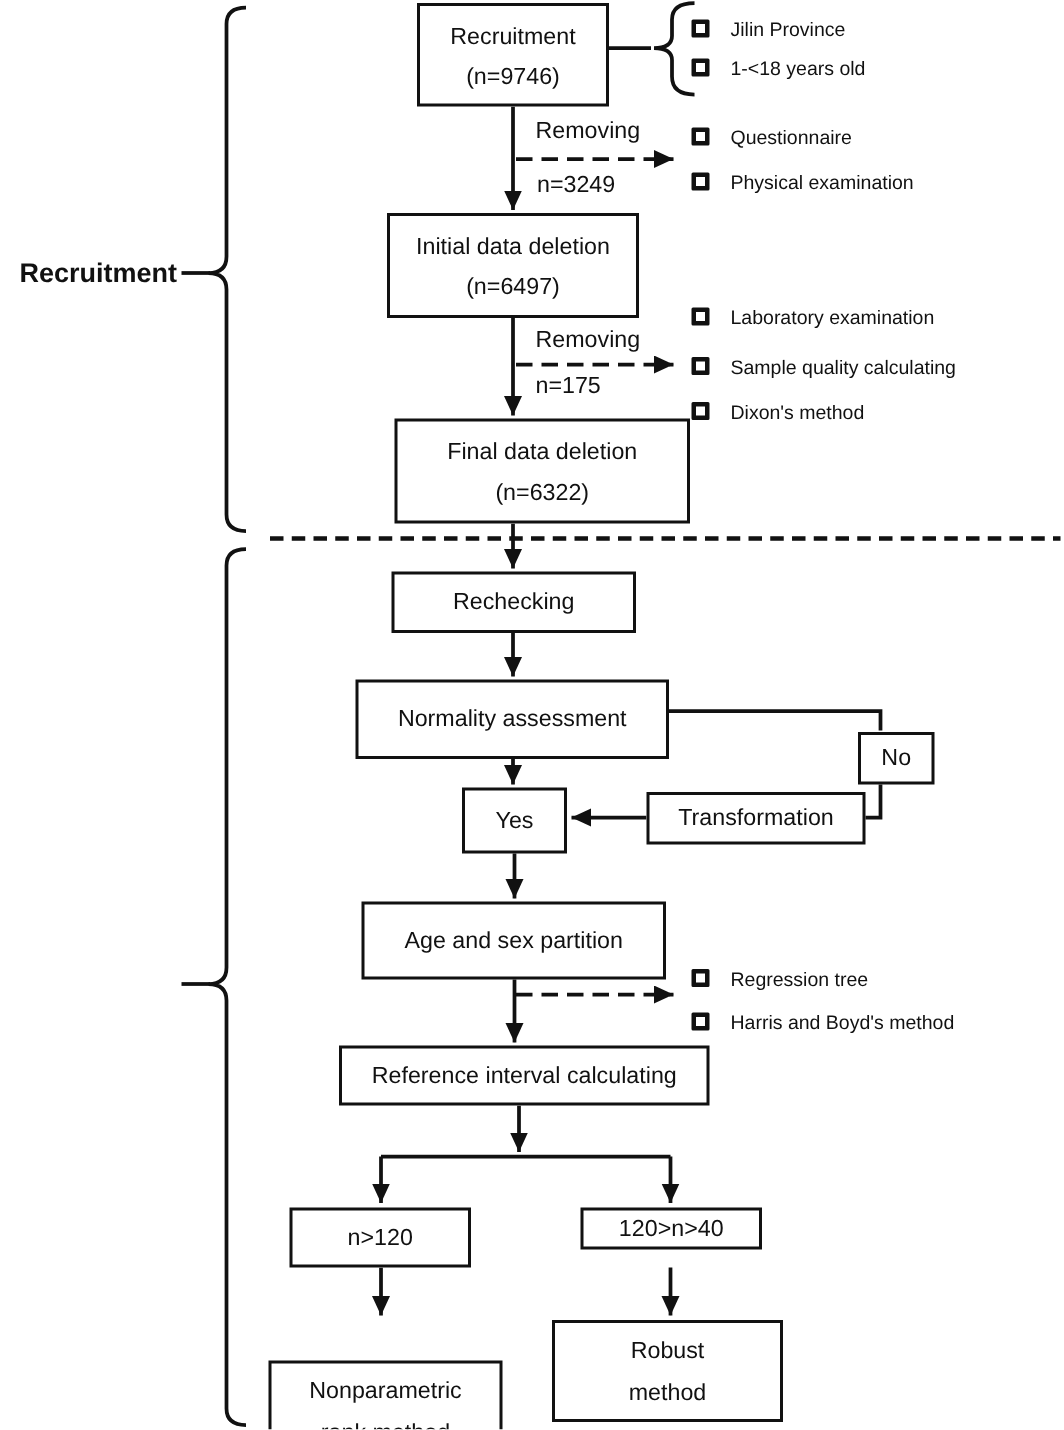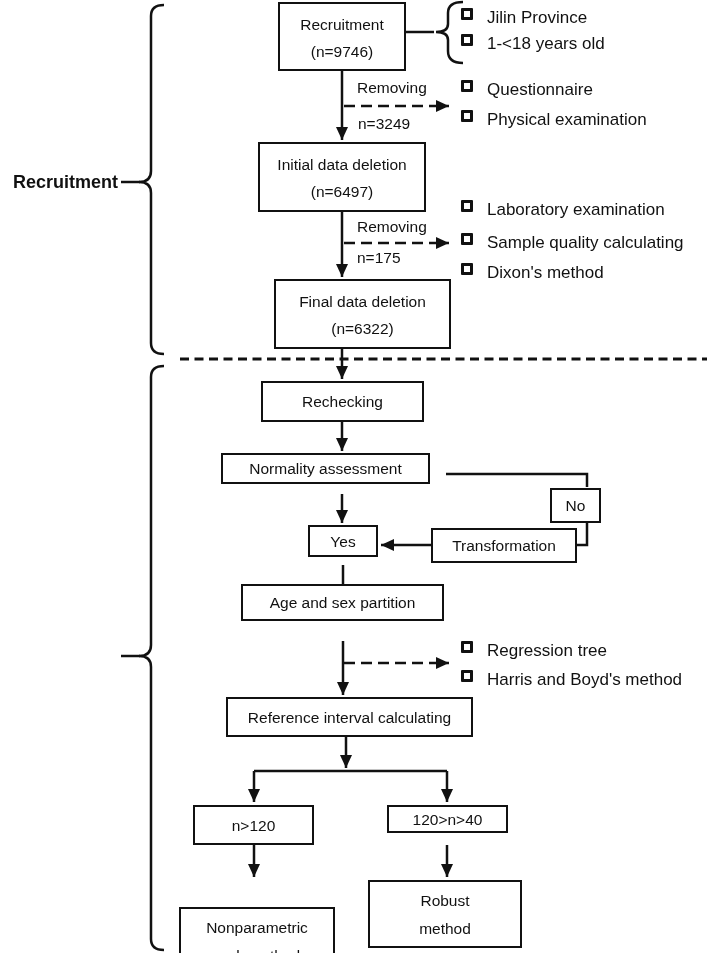--- a/index.html
+++ b/index.html
@@ -13,22 +13,22 @@
     display:flex;flex-direction:column;align-items:center;justify-content:center;
     font-size:15.5px;line-height:27px;text-align:center;white-space:nowrap;
   }
   .box.twoline{line-height:27px;padding-top:2px;}
   .box.big{line-height:28px;padding-top:2px;}
   .seclabel{
     position:absolute;left:0;width:118px;text-align:right;
     font-weight:bold;font-size:18px;line-height:24px;height:24px;
   }
   .list-row{
-    position:absolute;display:flex;align-items:flex-start;height:22px;
-    font-size:17px;white-space:nowrap;
+    position:absolute;display:flex;align-items:center;height:22px;
+    font-size:13px;white-space:nowrap;
   }
   .cbx{
     display:inline-block;box-sizing:border-box;width:12px;height:12px;
     border:3px solid #111;border-radius:1px;background:#fff;margin-right:14px;flex:0 0 auto;
   }
   .edge-label{
     position:absolute;font-size:15.5px;line-height:20px;height:20px;white-space:nowrap;
   }
 </style>
 </head>
@@ -82,40 +82,40 @@
   <div class="seclabel" style="top:170px">Recruitment</div>
 
   <div class="box twoline" style="left:278px;top:2px;width:128px;height:69px">
     <div>Recruitment</div>
     <div>(n=9746)</div>
   </div>
   <div class="box twoline" style="left:258px;top:142px;width:168px;height:70px">
     <div>Initial data deletion</div>
     <div>(n=6497)</div>
   </div>
-  <div class="box twoline" style="left:274px;top:279px;width:177px;height:70px">
+  <div class="box twoline" style="left:263px;top:279px;width:197px;height:70px">
     <div>Final data deletion</div>
     <div>(n=6322)</div>
   </div>
   <div class="box" style="left:261px;top:381px;width:163px;height:41px">
     <div>Rechecking</div>
   </div>
-  <div class="box" style="left:221px;top:453px;width:209px;height:31px">
+  <div class="box" style="left:237px;top:453px;width:209px;height:53px">
     <div>Normality assessment</div>
   </div>
-  <div class="box" style="left:550px;top:488px;width:51px;height:35px">
+  <div class="box" style="left:572px;top:488px;width:51px;height:35px">
     <div>No</div>
   </div>
-  <div class="box" style="left:308px;top:525px;width:70px;height:32px">
+  <div class="box" style="left:308px;top:525px;width:70px;height:44px">
     <div>Yes</div>
   </div>
   <div class="box" style="left:431px;top:528px;width:146px;height:35px">
     <div>Transformation</div>
   </div>
-  <div class="box" style="left:241px;top:584px;width:203px;height:37px">
+  <div class="box" style="left:241px;top:601px;width:203px;height:52px">
     <div>Age and sex partition</div>
   </div>
   <div class="box" style="left:226px;top:697px;width:247px;height:40px">
     <div>Reference interval calculating</div>
   </div>
   <div class="box" style="left:193px;top:805px;width:121px;height:40px">
     <div>n&gt;120</div>
   </div>
   <div class="box" style="left:387px;top:805px;width:121px;height:28px">
     <div>120&gt;n&gt;40</div>

